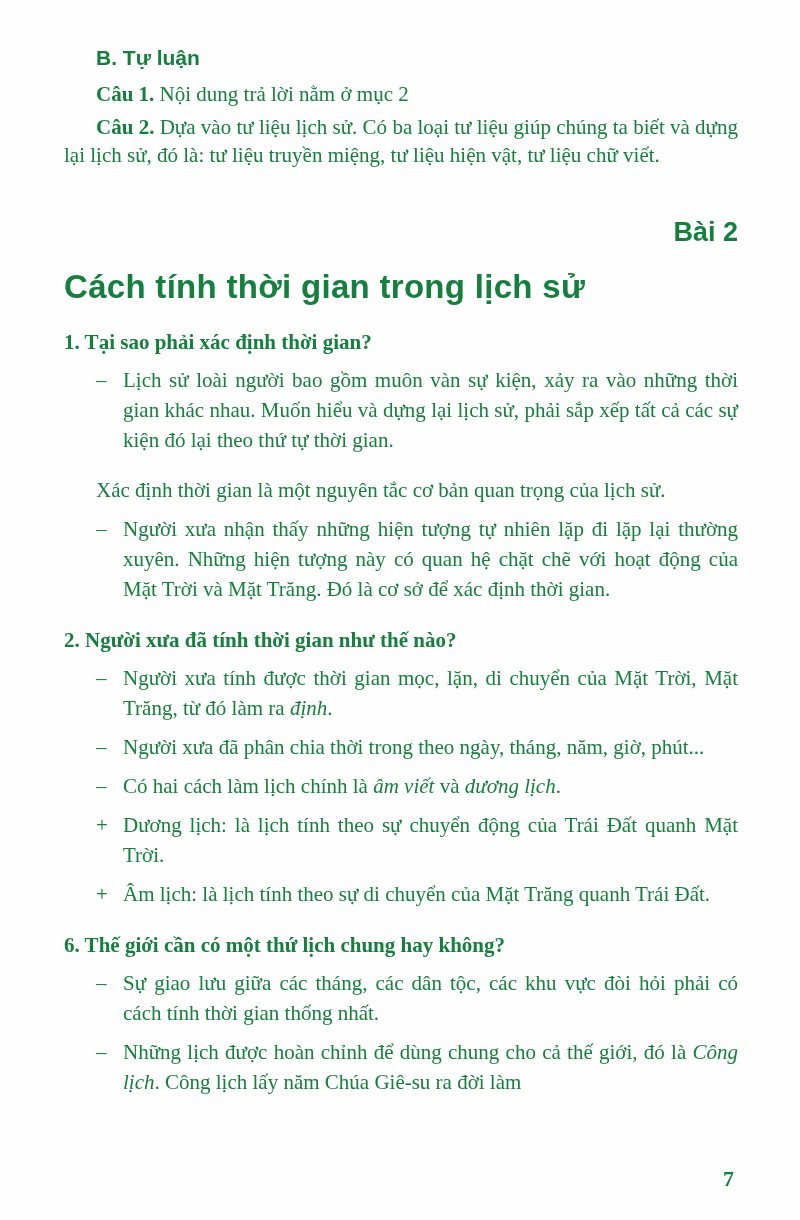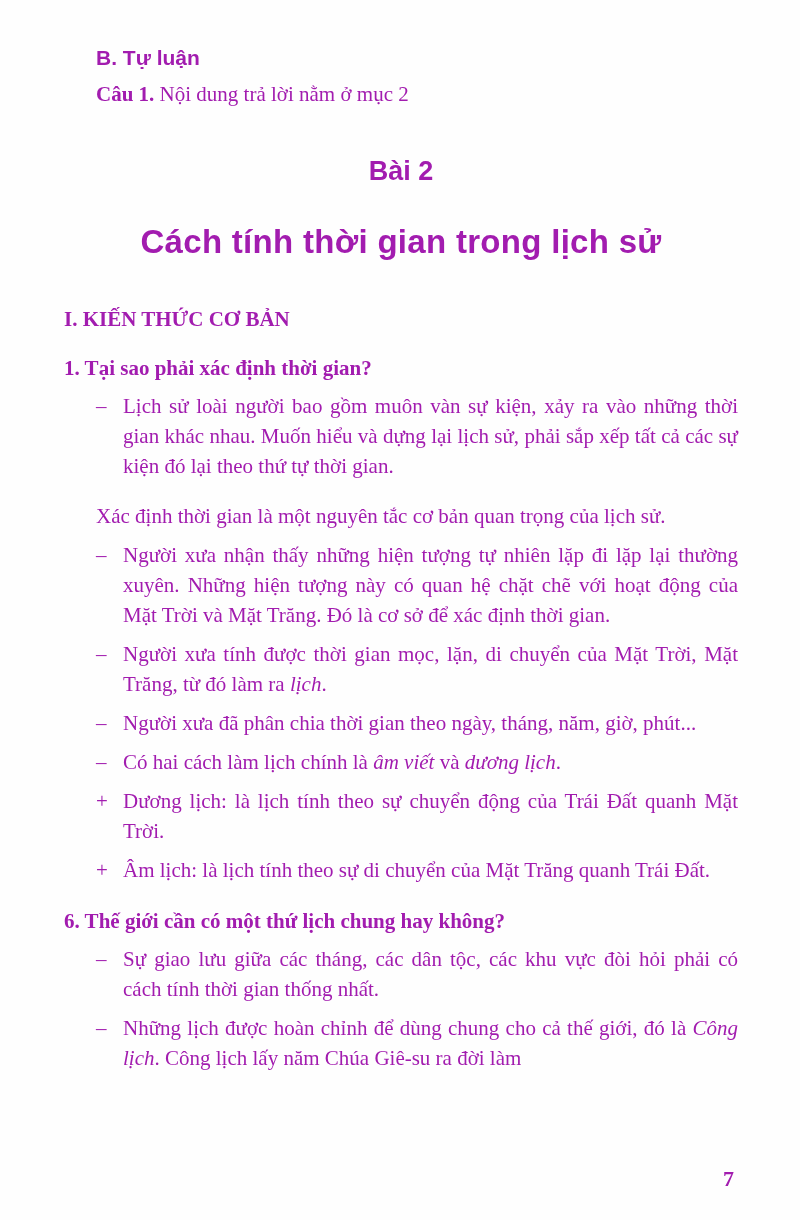--- a/index.html
+++ b/index.html
@@ -3,51 +3,50 @@
 <meta charset="utf-8">
 <style>
   * { margin: 0; padding: 0; box-sizing: border-box; }
   html, body { background: #ffffff; }
   .page {
     position: relative;
     width: 800px;
     height: 1220px;
     margin: 0 auto;
     background: #fefefe;
-    color: #a21caf;
+    color: #15803d;
     font-family: "Liberation Serif", "DejaVu Serif", serif;
     font-size: 21px;
     padding: 46px 62px 0 64px;
     overflow: hidden;
   }
   .subhead {
     font-family: "Liberation Sans", "DejaVu Sans", sans-serif;
     font-weight: bold;
     font-size: 21px;
     margin-left: 32px;
     margin-bottom: 10px;
   }
   .para { line-height: 28px; margin-bottom: 5px; }
   .lead-indent { text-indent: 32px; }
   .justify { text-align: justify; }
   .lead { font-weight: bold; }
   .lesson-number {
-    text-align: center;
+    text-align: right;
     font-family: "Liberation Sans", "DejaVu Sans", sans-serif;
     font-weight: bold;
     font-size: 27px;
     margin-top: 48px;
   }
   .lesson-title {
-    text-align: center;
     font-family: "Liberation Sans", "DejaVu Sans", sans-serif;
     font-weight: bold;
     font-size: 33px;
     letter-spacing: 0.3px;
-    margin-top: 36px;
+    margin-top: 20px;
   }
   .kienthuc {
     font-size: 21px;
     font-weight: bold;
     margin-top: 46px;
   }
   .qhead {
     font-size: 21px;
     font-weight: bold;
     margin-top: 24px;
@@ -68,49 +67,50 @@
 </style>
 </head>
 <body>
 
 <main class="page">
 
   <p class="subhead">B. Tự luận</p>
 
   <p class="para lead-indent"><b class="lead">Câu 1.</b> <span>Nội dung trả lời nằm ở mục 2</span></p>
 
+  <p class="para lead-indent justify"><b class="lead">Câu 2.</b> <span>Dựa vào tư liệu lịch sử. Có ba loại tư liệu giúp chúng ta biết và dựng lại lịch sử, đó là: tư liệu truyền miệng, tư liệu hiện vật, tư liệu chữ viết.</span></p>
 
   <h2 class="lesson-number">Bài 2</h2>
   <h1 class="lesson-title">Cách tính thời gian trong lịch sử</h1>
 
-  <h3 class="kienthuc">I. KIẾN THỨC CƠ BẢN</h3>
 
   <h4 class="qhead">1. Tại sao phải xác định thời gian?</h4>
 
   <div class="item">
     <span class="marker">–</span>
     <p class="item-text"><span>Lịch sử loài người bao gồm muôn vàn sự kiện, xảy ra vào những thời gian khác nhau. Muốn hiểu và dựng lại lịch sử, phải sắp xếp tất cả các sự kiện đó lại theo thứ tự thời gian.</span></p>
   </div>
 
   <p class="note">Xác định thời gian là một nguyên tắc cơ bản quan trọng của lịch sử.</p>
 
   <div class="item">
     <span class="marker">–</span>
     <p class="item-text"><span>Người xưa nhận thấy những hiện tượng tự nhiên lặp đi lặp lại thường xuyên. Những hiện tượng này có quan hệ chặt chẽ với hoạt động của Mặt Trời và Mặt Trăng. Đó là cơ sở để xác định thời gian.</span></p>
   </div>
 
+  <h4 class="qhead">2. Người xưa đã tính thời gian như thế nào?</h4>
 
   <div class="item">
     <span class="marker">–</span>
-    <p class="item-text"><span>Người xưa tính được thời gian mọc, lặn, di chuyển của Mặt Trời, Mặt Trăng, từ đó làm ra </span><em>lịch</em><span>.</span></p>
+    <p class="item-text"><span>Người xưa tính được thời gian mọc, lặn, di chuyển của Mặt Trời, Mặt Trăng, từ đó làm ra </span><em>định</em><span>.</span></p>
   </div>
 
   <div class="item">
     <span class="marker">–</span>
-    <p class="item-text"><span>Người xưa đã phân chia thời gian theo ngày, tháng, năm, giờ, phút...</span></p>
+    <p class="item-text"><span>Người xưa đã phân chia thời trong theo ngày, tháng, năm, giờ, phút...</span></p>
   </div>
 
   <div class="item">
     <span class="marker">–</span>
     <p class="item-text"><span>Có hai cách làm lịch chính là </span><em>âm viết</em><span> và </span><em>dương lịch</em><span>.</span></p>
   </div>
 
   <div class="item">
     <span class="marker">+</span>
     <p class="item-text"><span>Dương lịch: là lịch tính theo sự chuyển động của Trái Đất quanh Mặt Trời.</span></p>

